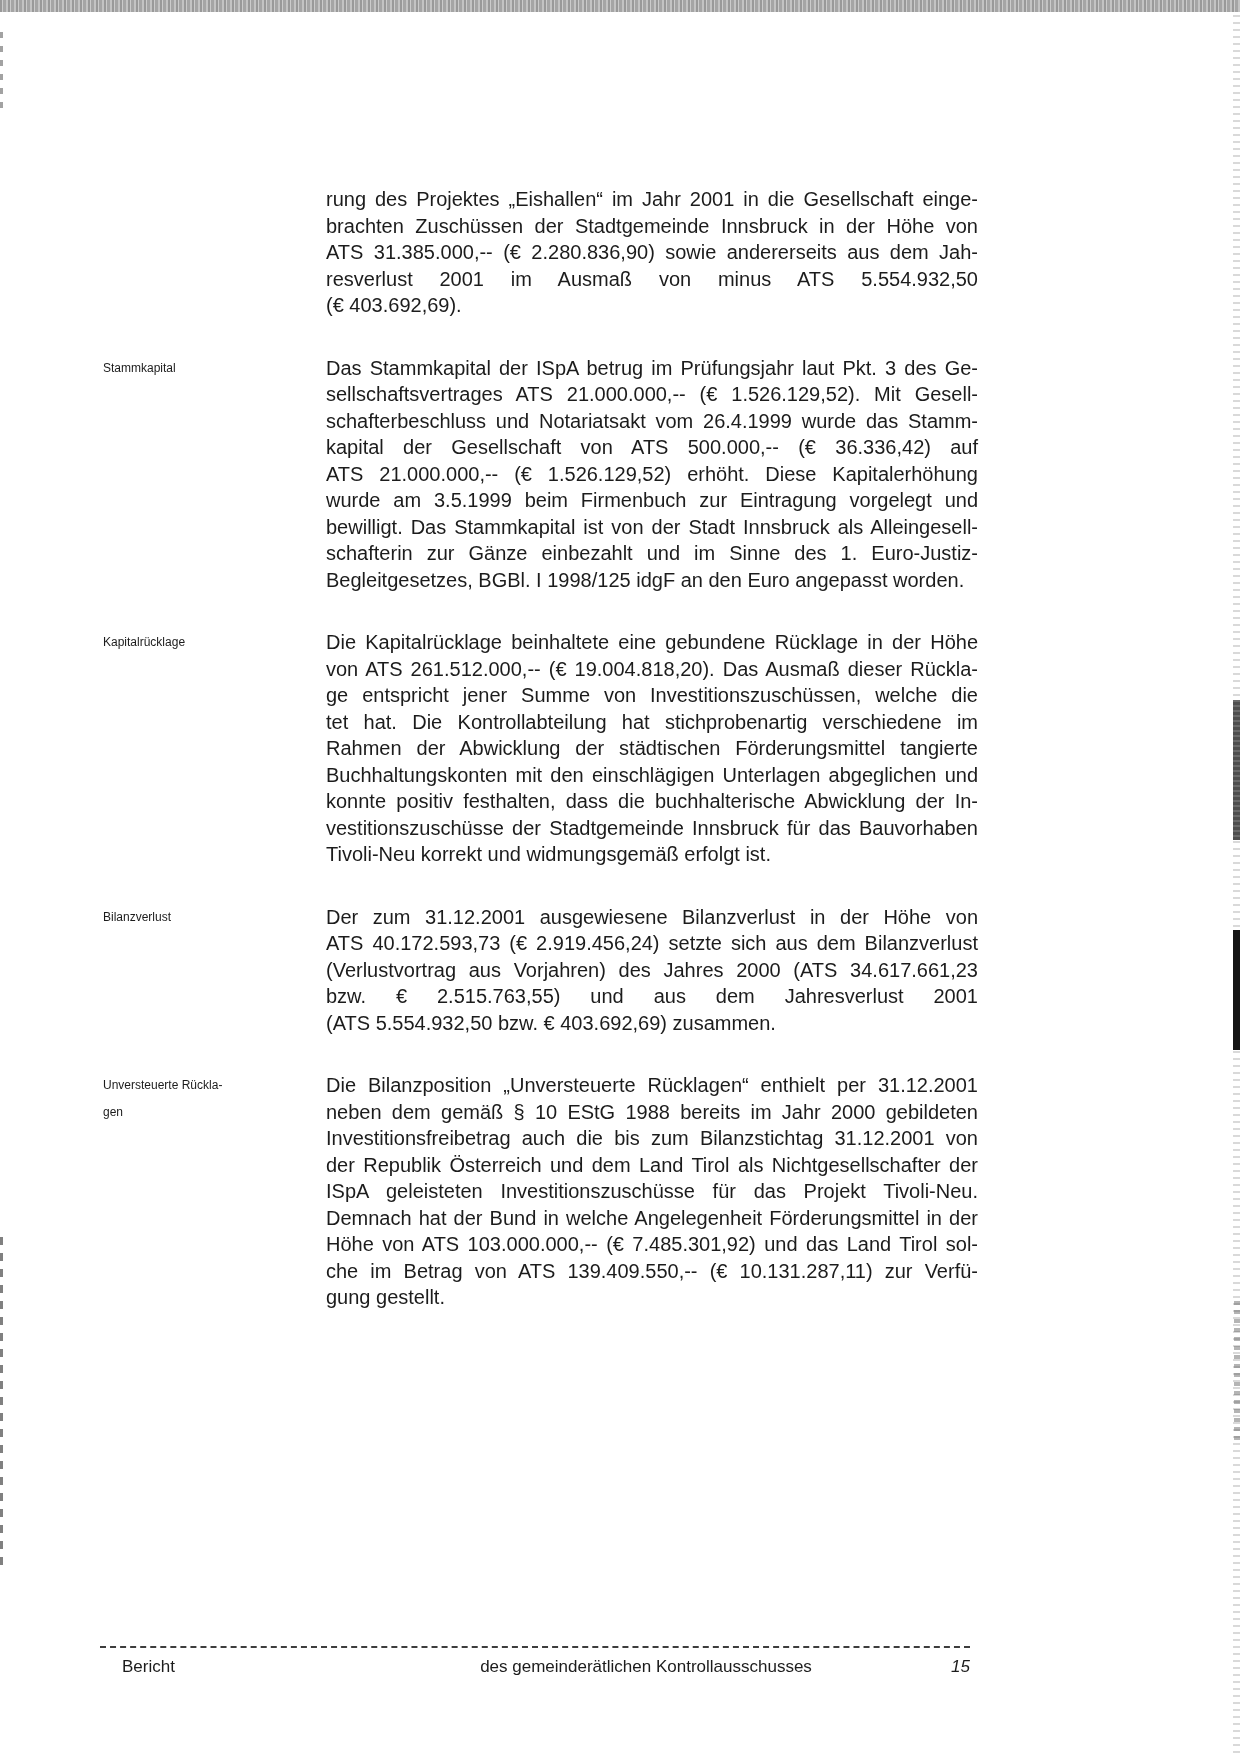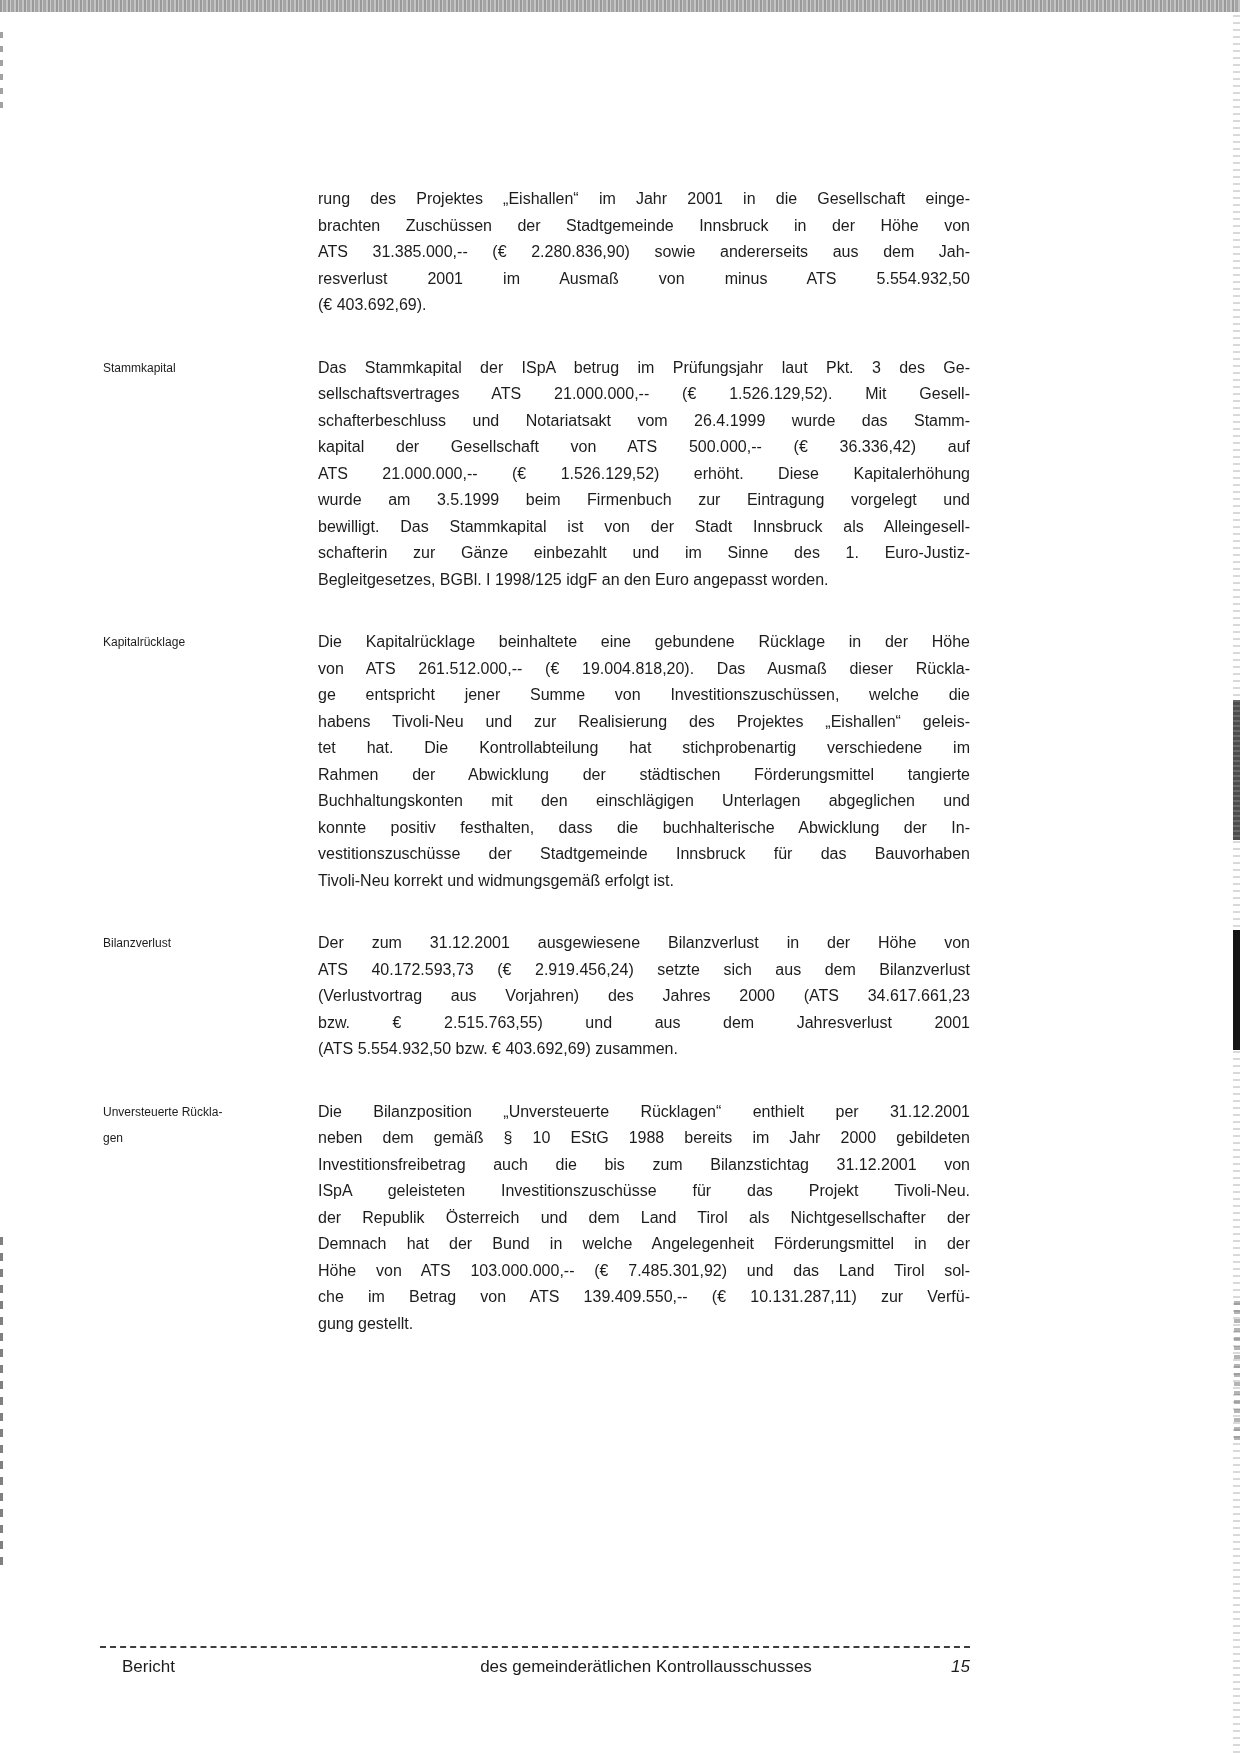--- a/index.html
+++ b/index.html
@@ -78,22 +78,23 @@
     flex: none;
     margin-left: 103px;
     width: 215px;
     font-size: 12px;
     line-height: 26.5px;
     white-space: pre-line;
   }
   .body-col {
     flex: none;
     width: 652px;
-    font-size: 16px;
+    font-size: 20px;
     line-height: 26.5px;
+    margin-left: 8px;
   }
   .body-col .line {
     text-align: justify;
     text-align-last: justify;
   }
   .body-col .line:last-child {
     text-align-last: left;
   }
 
   
@@ -155,21 +156,20 @@
         <div class="line">Begleitgesetzes, BGBl. I 1998/125 idgF an den Euro angepasst worden.</div>
       </div>
   </section>
 
   <section class="section">
     <div class="label-col">Kapitalrücklage</div>
     <div class="body-col">
         <div class="line">Die Kapitalrücklage beinhaltete eine gebundene Rücklage in der Höhe</div>
         <div class="line">von ATS 261.512.000,-- (€ 19.004.818,20). Das Ausmaß dieser Rückla-</div>
         <div class="line">ge entspricht jener Summe von Investitionszuschüssen, welche die</div>
-        <div class="line">habens Tivoli-Neu und zur Realisierung des Projektes „Eishallen“ geleis-</div>
         <div class="line">tet hat. Die Kontrollabteilung hat stichprobenartig verschiedene im</div>
         <div class="line">Rahmen der Abwicklung der städtischen Förderungsmittel tangierte</div>
         <div class="line">Buchhaltungskonten mit den einschlägigen Unterlagen abgeglichen und</div>
         <div class="line">konnte positiv festhalten, dass die buchhalterische Abwicklung der In-</div>
         <div class="line">vestitionszuschüsse der Stadtgemeinde Innsbruck für das Bauvorhaben</div>
         <div class="line">Tivoli-Neu korrekt und widmungsgemäß erfolgt ist.</div>
       </div>
   </section>
 
   <section class="section">
@@ -183,22 +183,22 @@
       </div>
   </section>
 
   <section class="section">
     <div class="label-col">Unversteuerte Rückla-
 gen</div>
     <div class="body-col">
         <div class="line">Die Bilanzposition „Unversteuerte Rücklagen“ enthielt per 31.12.2001</div>
         <div class="line">neben dem gemäß § 10 EStG 1988 bereits im Jahr 2000 gebildeten</div>
         <div class="line">Investitionsfreibetrag auch die bis zum Bilanzstichtag 31.12.2001 von</div>
+        <div class="line">der Republik Österreich und dem Land Tirol als Nichtgesellschafter der</div>
         <div class="line">ISpA geleisteten Investitionszuschüsse für das Projekt Tivoli-Neu.</div>
-        <div class="line">der Republik Österreich und dem Land Tirol als Nichtgesellschafter der</div>
         <div class="line">Demnach hat der Bund in welche Angelegenheit Förderungsmittel in der</div>
         <div class="line">Höhe von ATS 103.000.000,-- (€ 7.485.301,92) und das Land Tirol sol-</div>
         <div class="line">che im Betrag von ATS 139.409.550,-- (€ 10.131.287,11) zur Verfü-</div>
         <div class="line">gung gestellt.</div>
       </div>
   </section>
 </main>
 
 <footer class="page-footer">
   <div class="footer-rule"></div>

